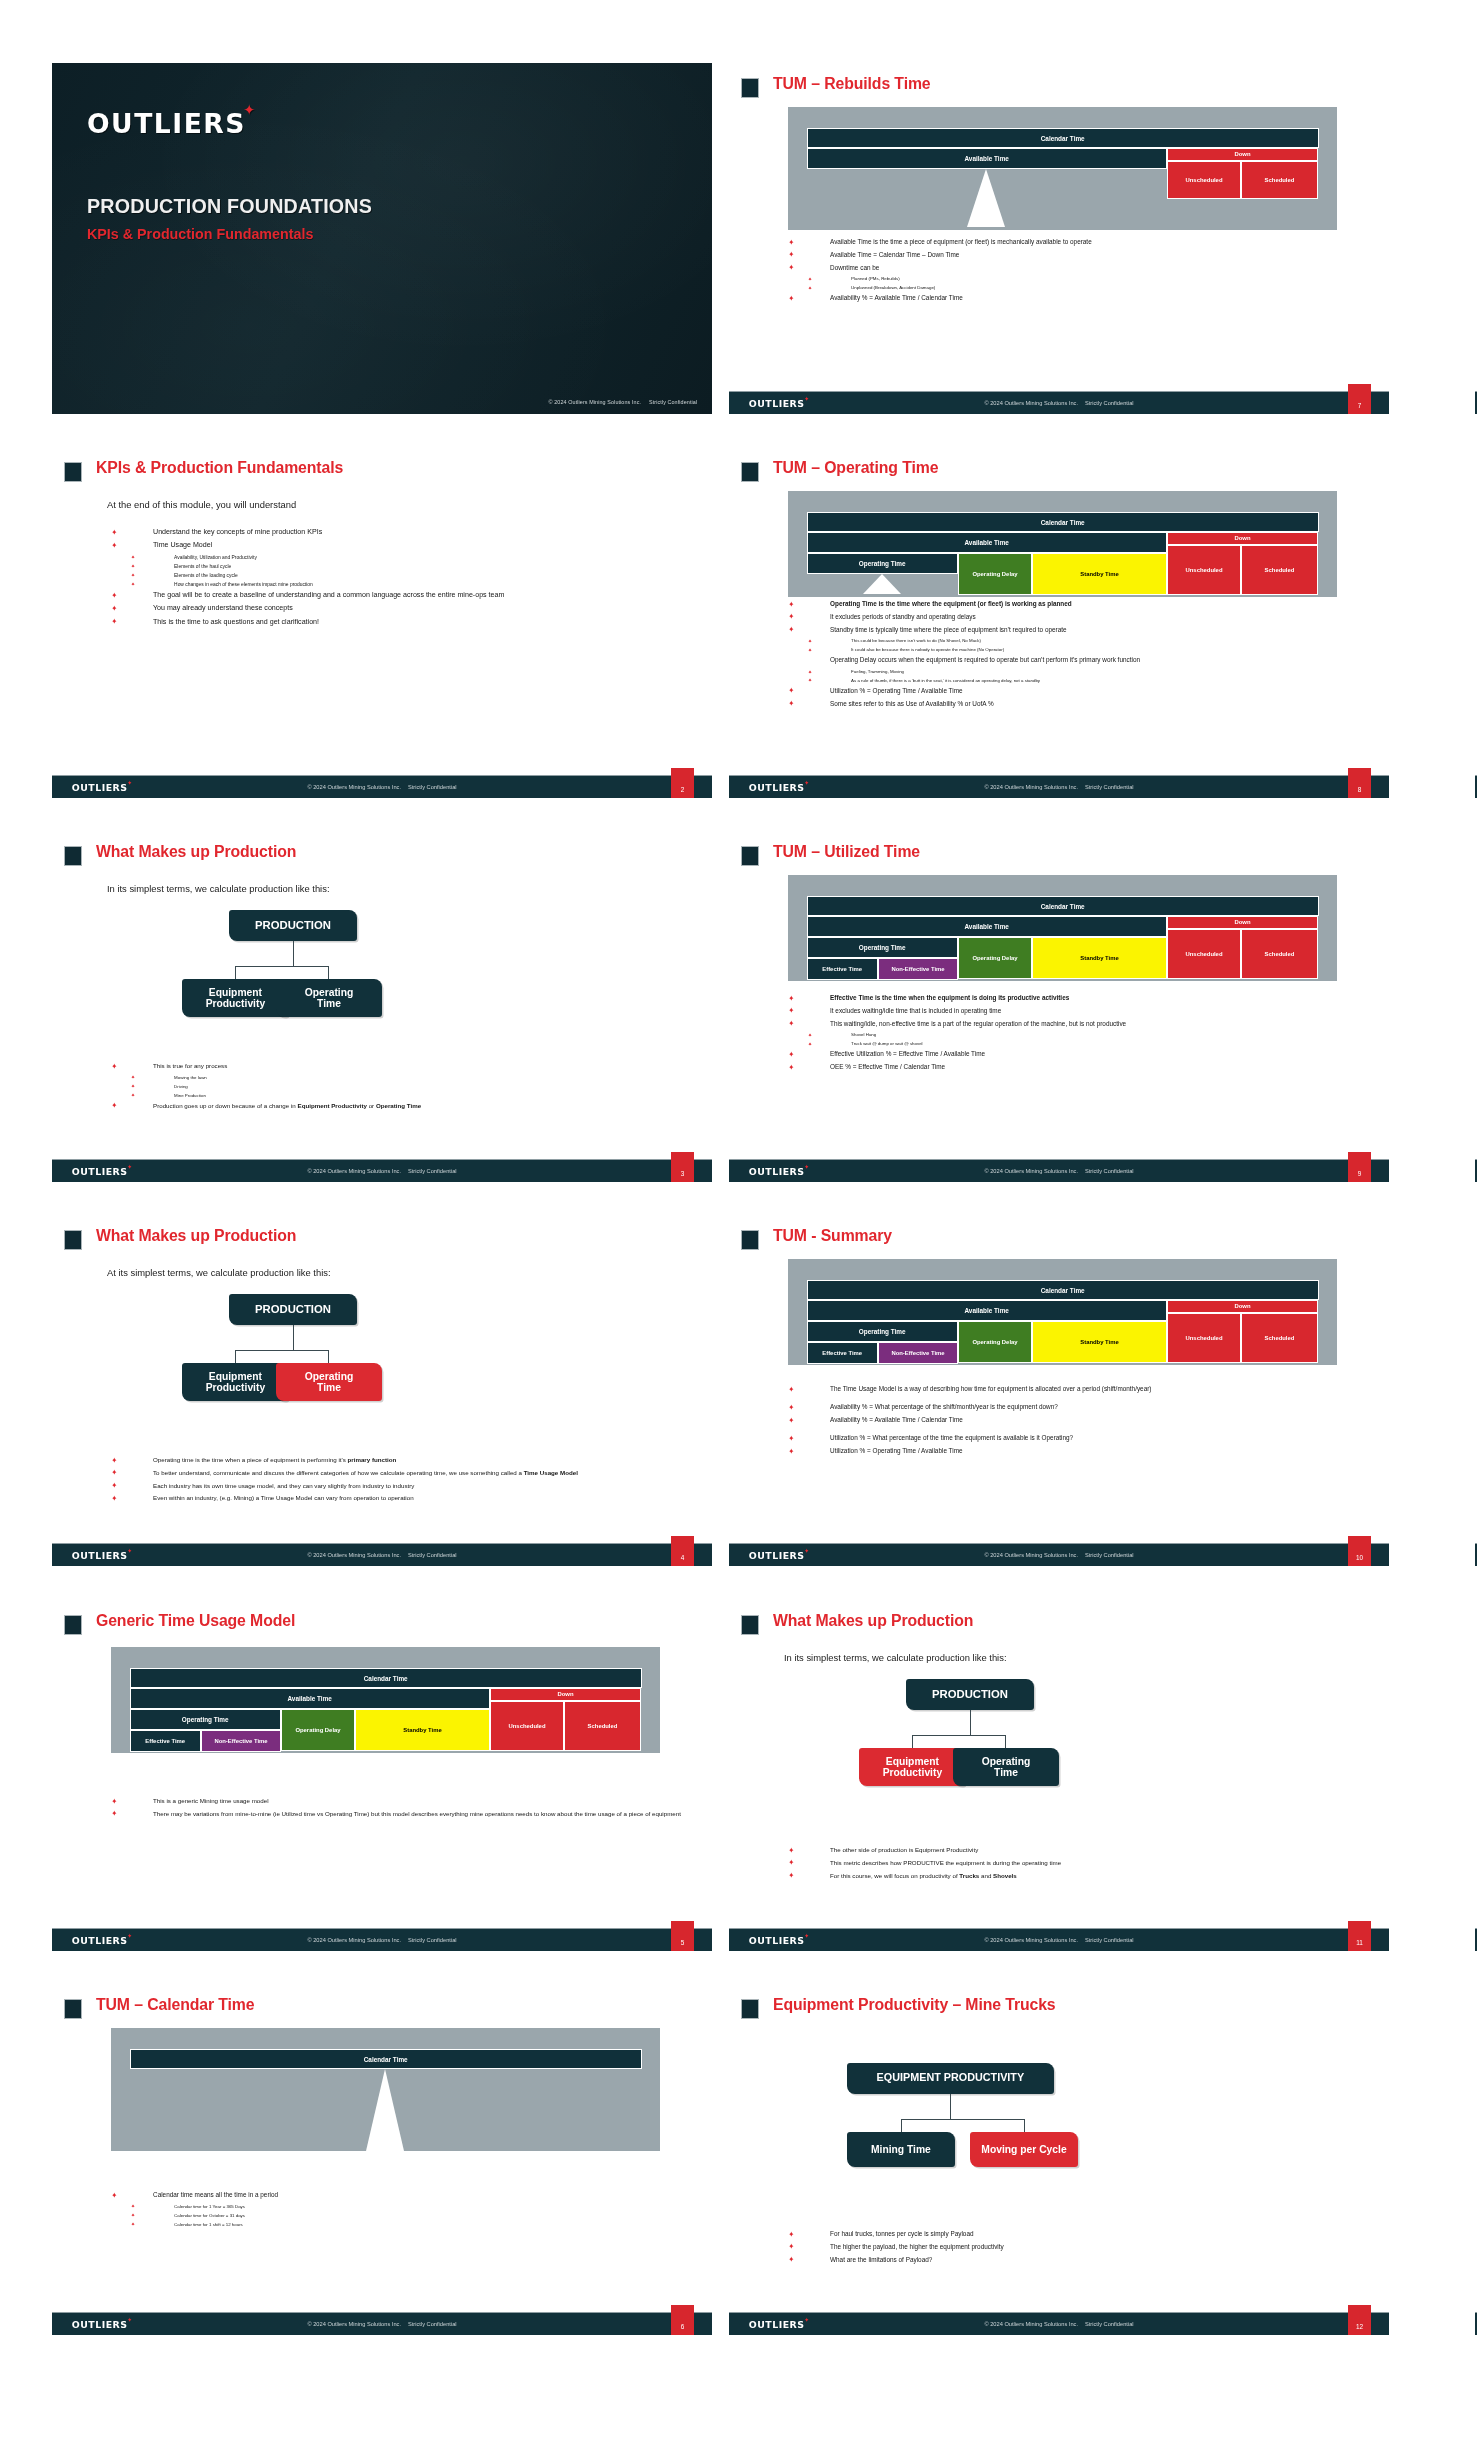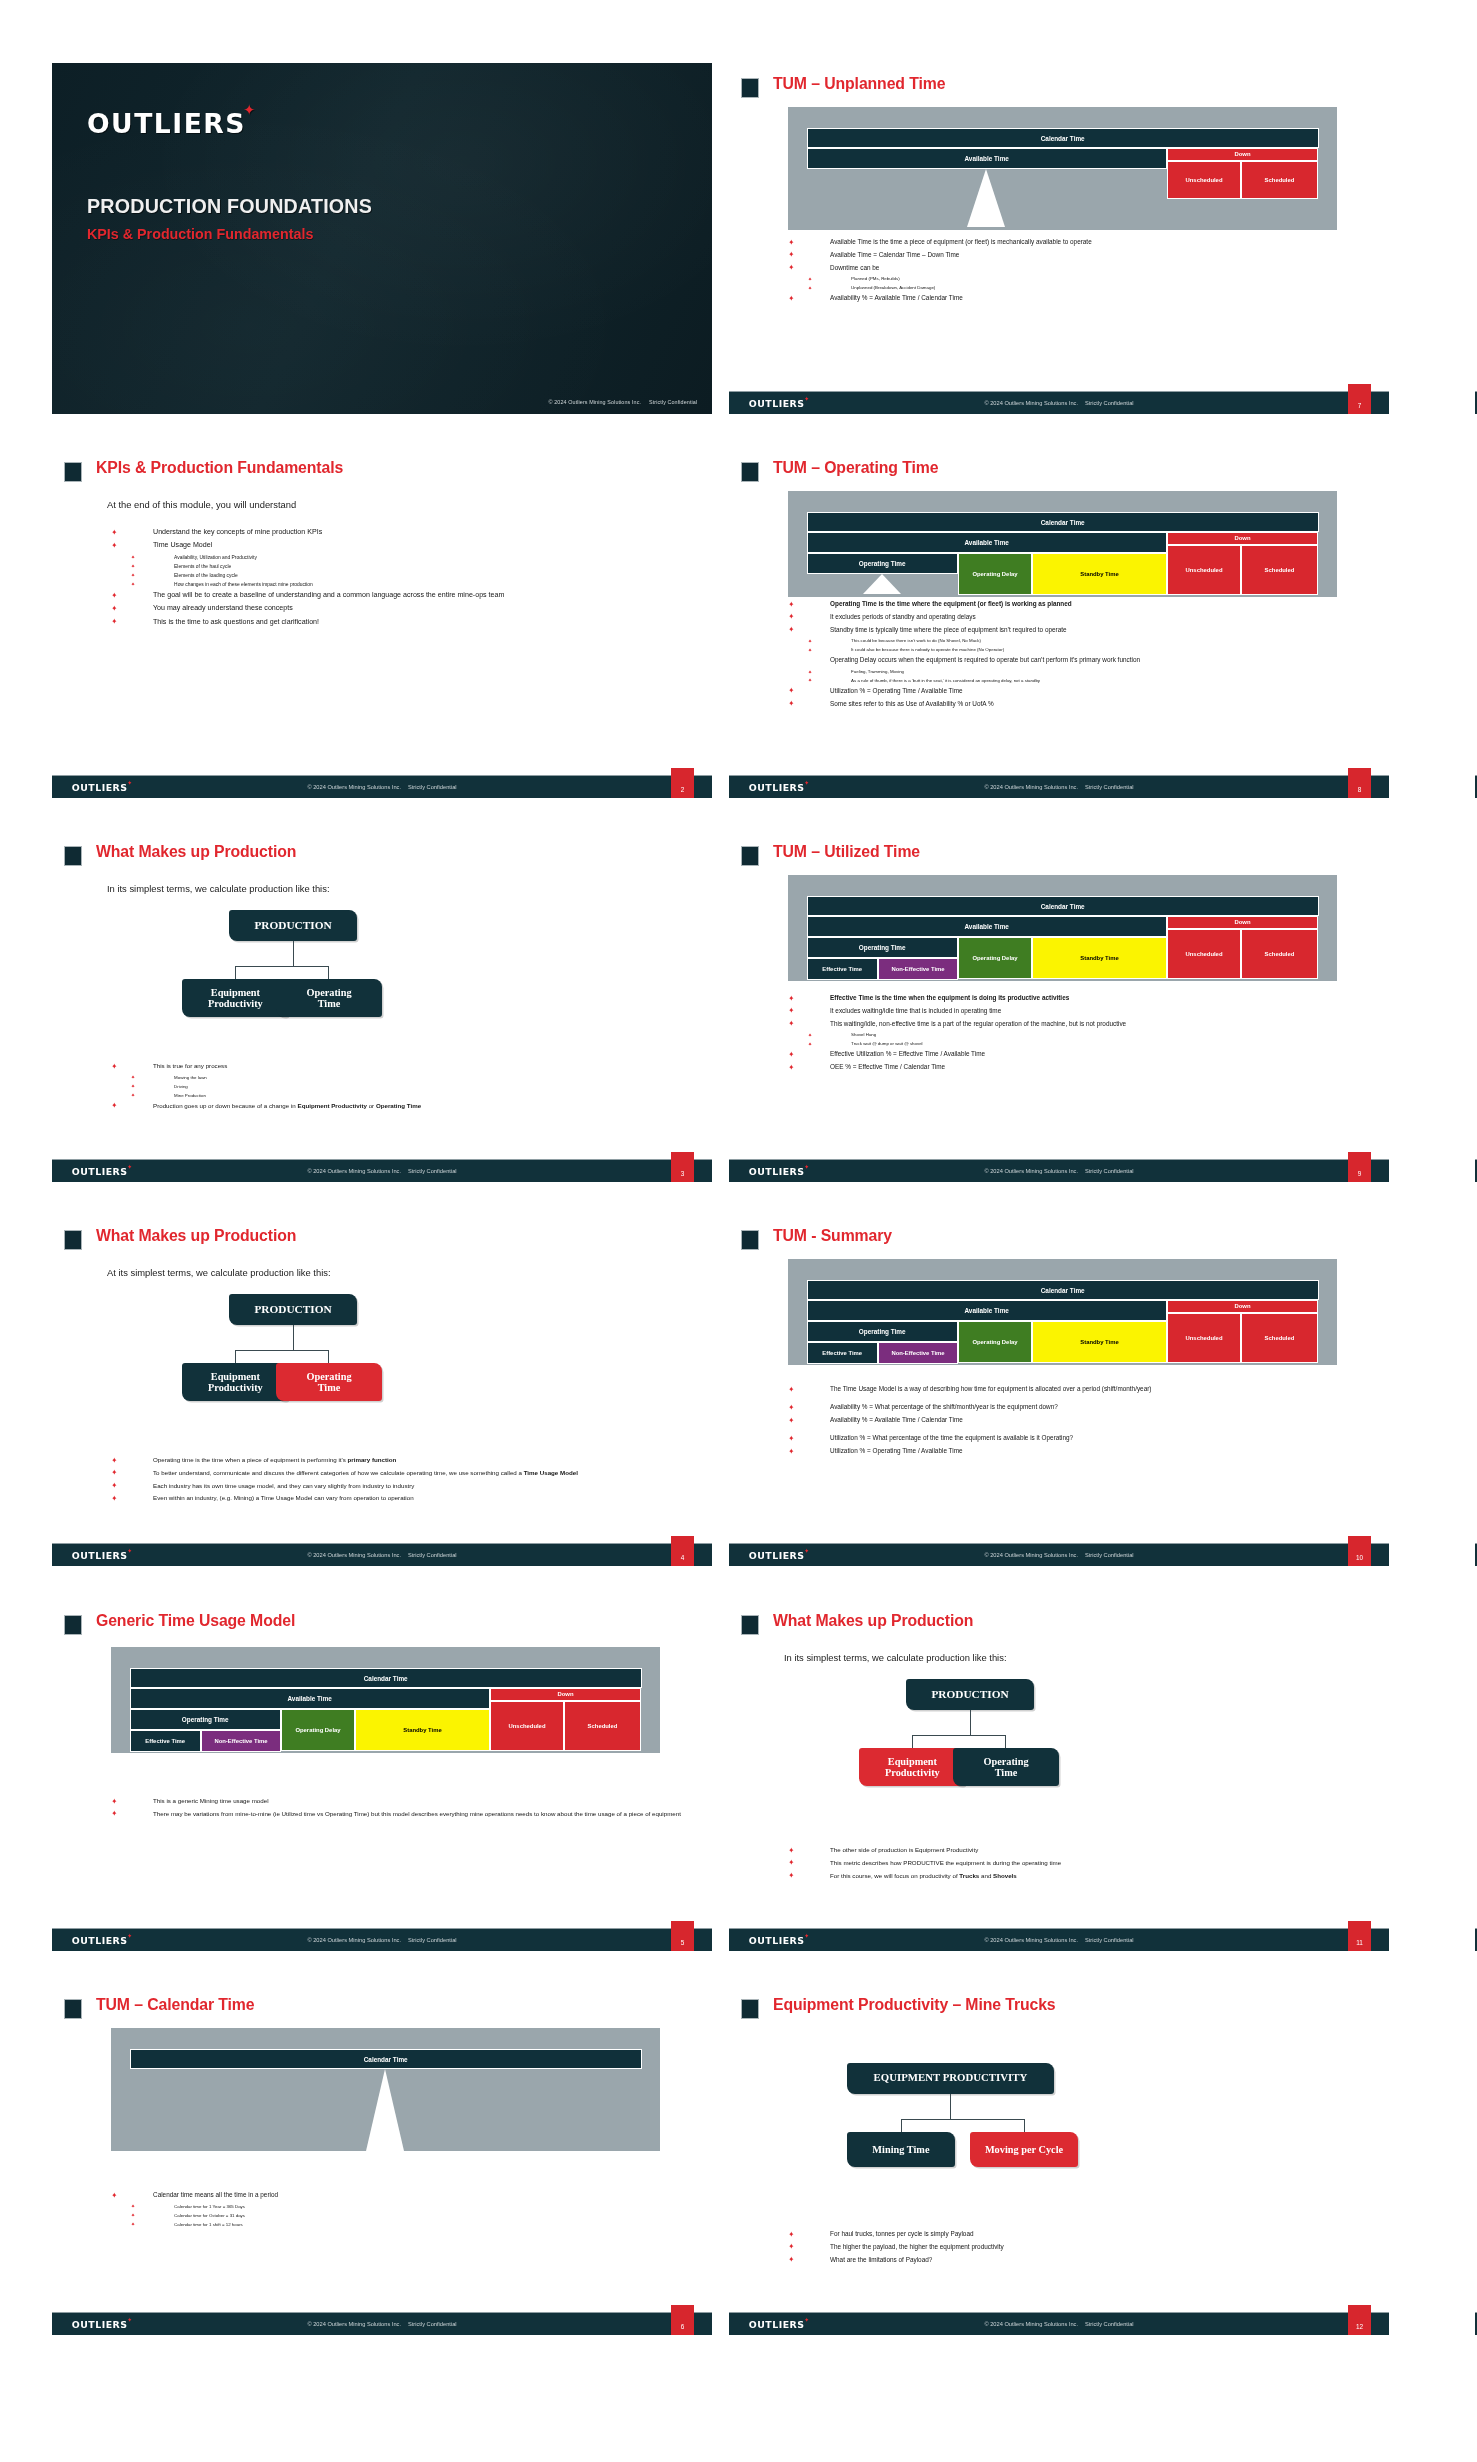--- a/index.html
+++ b/index.html
@@ -128,21 +128,21 @@
   .b.l1 .mk { font-size: 7.9px; margin-top: 0.5px; }
   .b.l1 .tx { font-size: 7.1px; }
   .b.l2 { margin-left: 19.7px; margin-bottom: 3px; }
   .b.l2 .mk { font-size: 5.4px; margin-top: 0.5px; margin-right: 7.9px; }
   .b.l2 .tx { font-size: 4.9px; }
   .b.nomk { margin-left: 0; }
   .b.nomk .mk { visibility: hidden; }
   .b .tx b { font-weight: 700; }
 
   
-  .org { position: absolute; font-family: Liberation Serif, serif; }
+  .org { position: absolute; }
   .node {
     position: absolute;
     background: #11313a;
     color: #ffffff;
     display: flex; align-items: center; justify-content: center;
     text-align: center;
     font-weight: 700;
     border-radius: 3px 7.9px 3px 7.9px;
     line-height: 1.1;
     box-shadow: 1.5px 1.5px 0 rgba(0,0,0,0.18);
@@ -374,21 +374,21 @@
         </div>
       </div>
       <div class="footer">
         <div class="footer-logo">OUTLIERS<span class="spark">✦</span></div>
         <div class="footer-copy">© 2024 Outliers Mining Solutions Inc.<span class="sep"></span>Strictly Confidential</div>
         <div class="page-tab">6</div>
       </div>
     </div>
     <div class="slide" style="left: 729px; top: 63px;">
       <div class="title-square"></div>
-      <div class="slide-title">TUM – Unplanned Time</div>
+      <div class="slide-title">TUM – Rebuilds Time</div>
       <div class="tum" style="left: 59px; top: 44px; width: 549px; height: 123px;">
         <div class="cell dark" style="left: 18.7px; top: 20.7px; width: 512px; height: 20.7px; font-size: 6.4px;">Calendar Time</div>
         <div class="cell dark" style="left: 18.7px; top: 41px; width: 360px; height: 20.7px; font-size: 6.4px;">Available Time</div>
         <div class="cell red" style="left: 379px; top: 41px; width: 151px; height: 12.8px; font-size: 5.9px;">Down</div>
         <div class="cell red" style="left: 379px; top: 54px; width: 74px; height: 38px; font-size: 5.9px;">Unscheduled</div>
         <div class="cell red" style="left: 453px; top: 54px; width: 77px; height: 38px; font-size: 5.9px;">Scheduled</div>
         <div class="notch" style="left: 179px; top: 62px; border-bottom-width: 58px;"></div>
       </div>
       <div class="bullets" style="left: 59px; top: 175px; width: 581px;">
         <div class="b l1">

